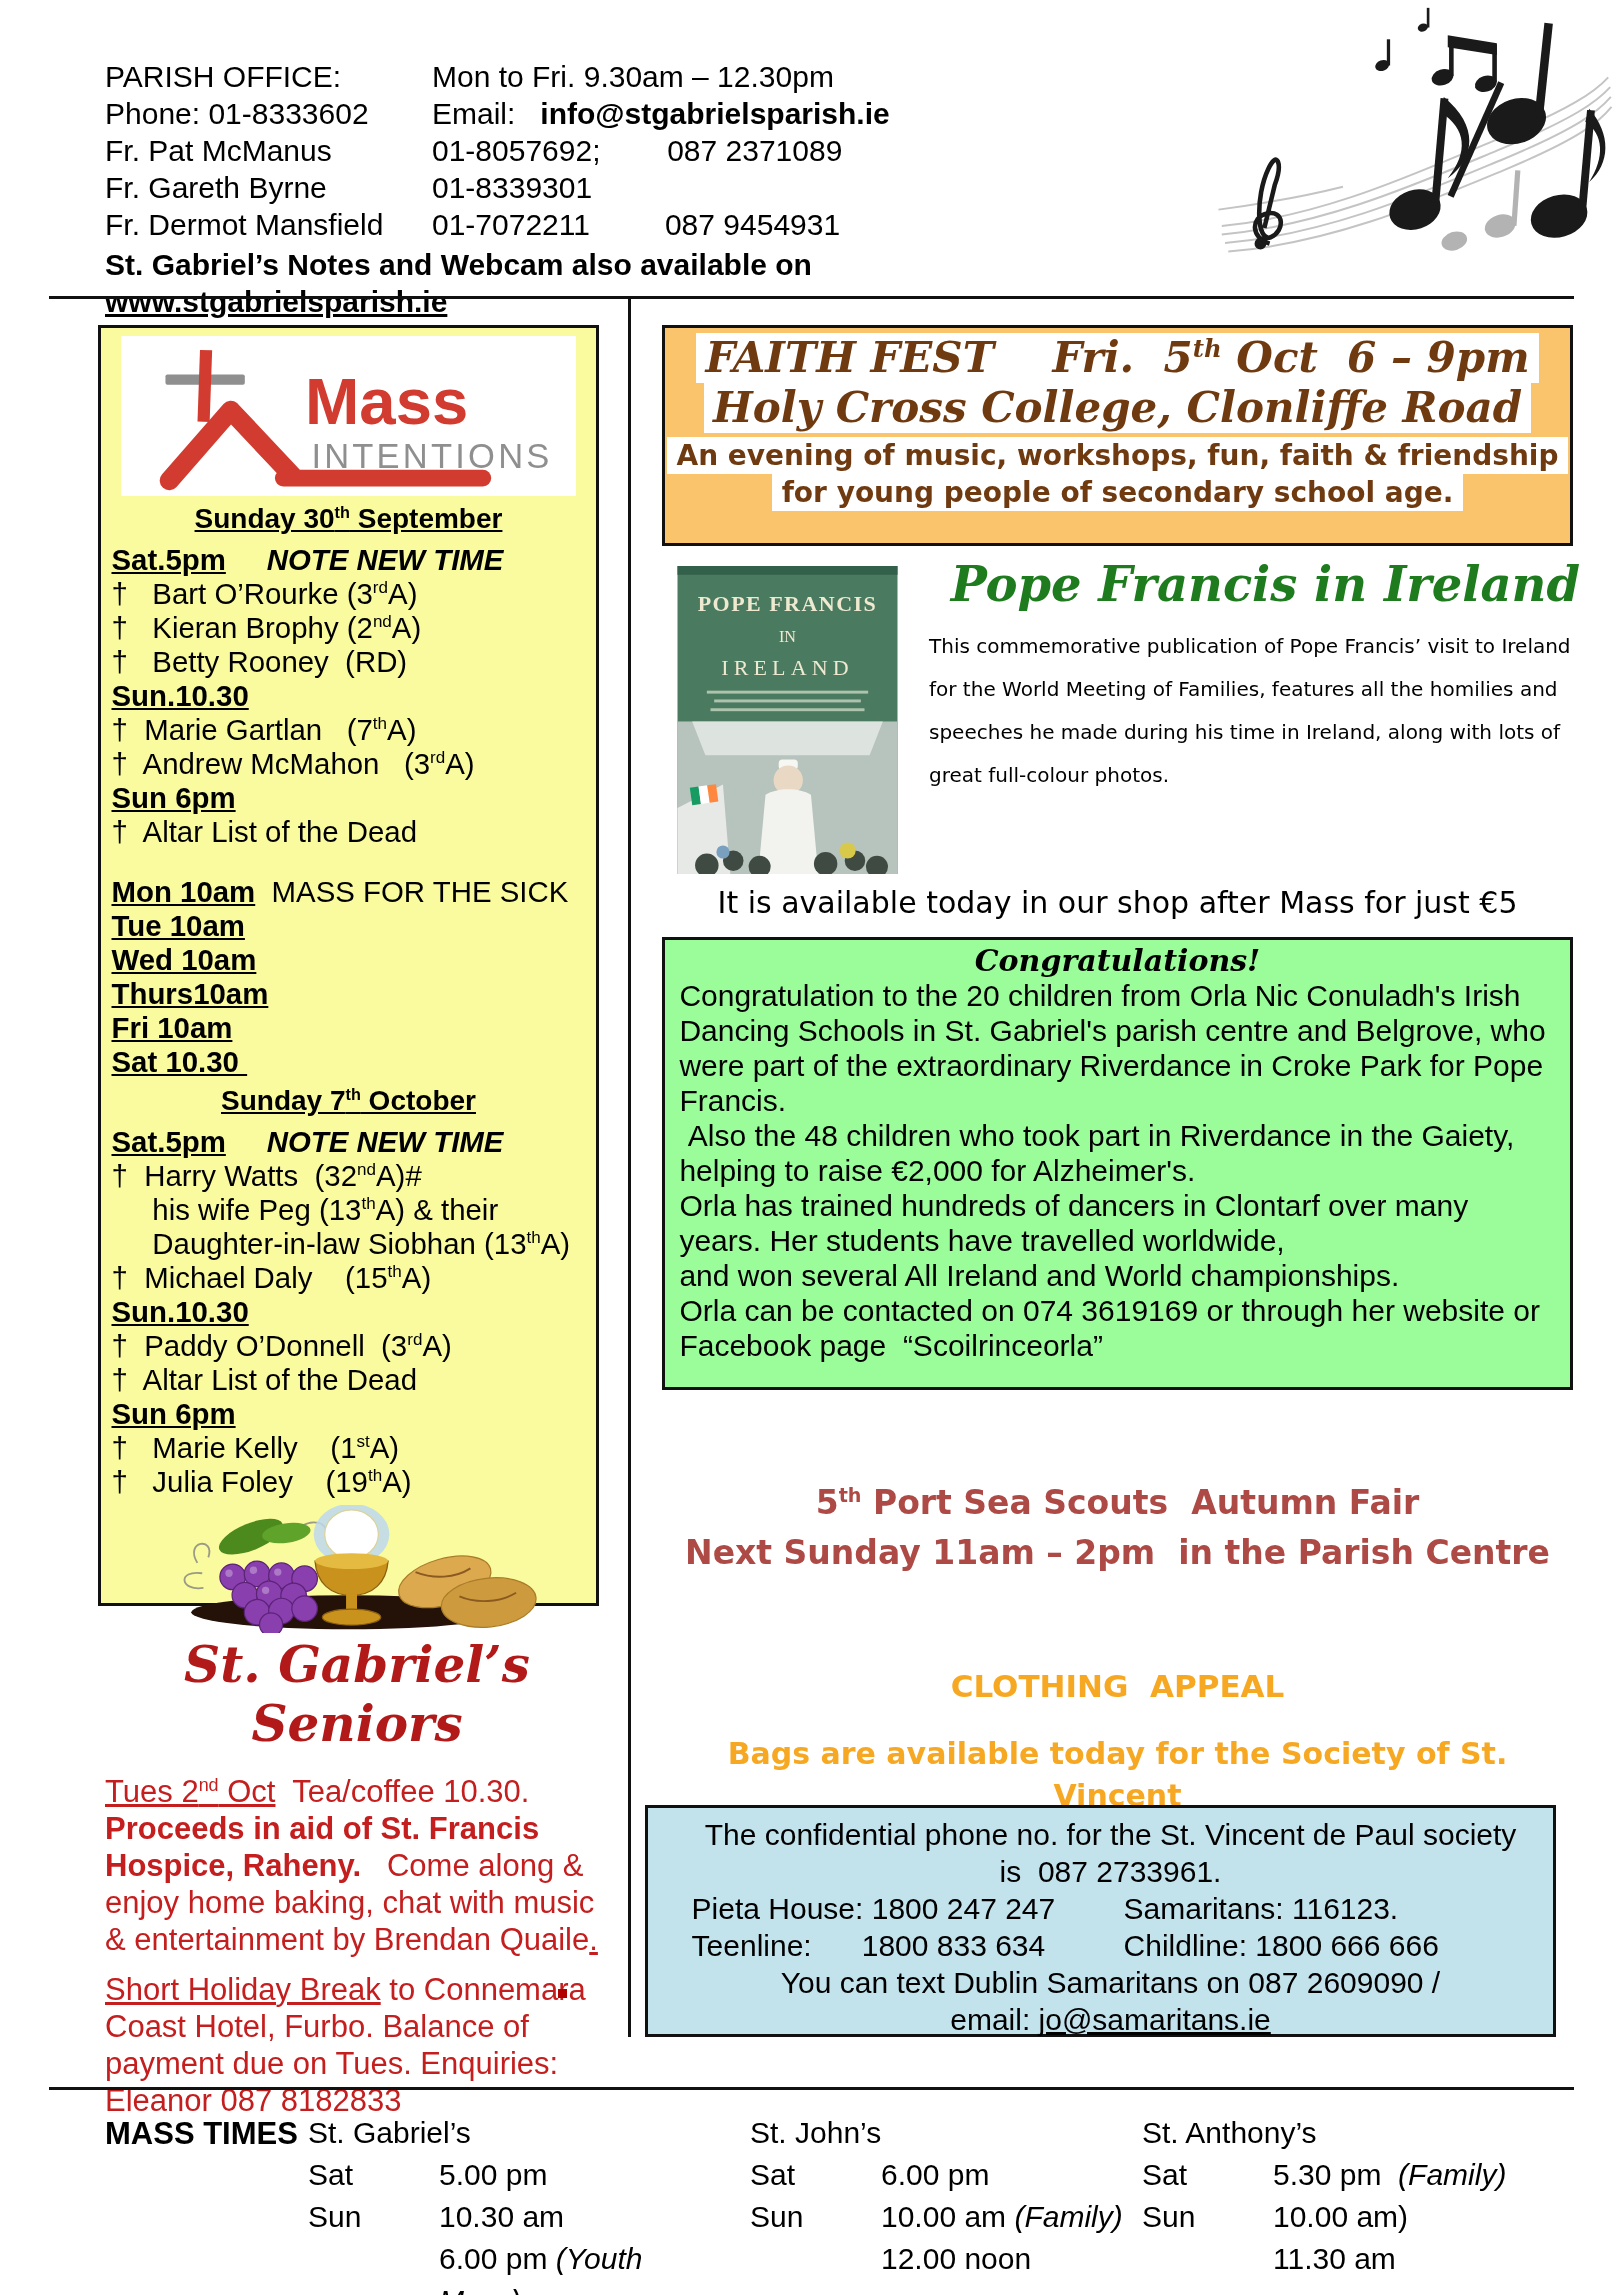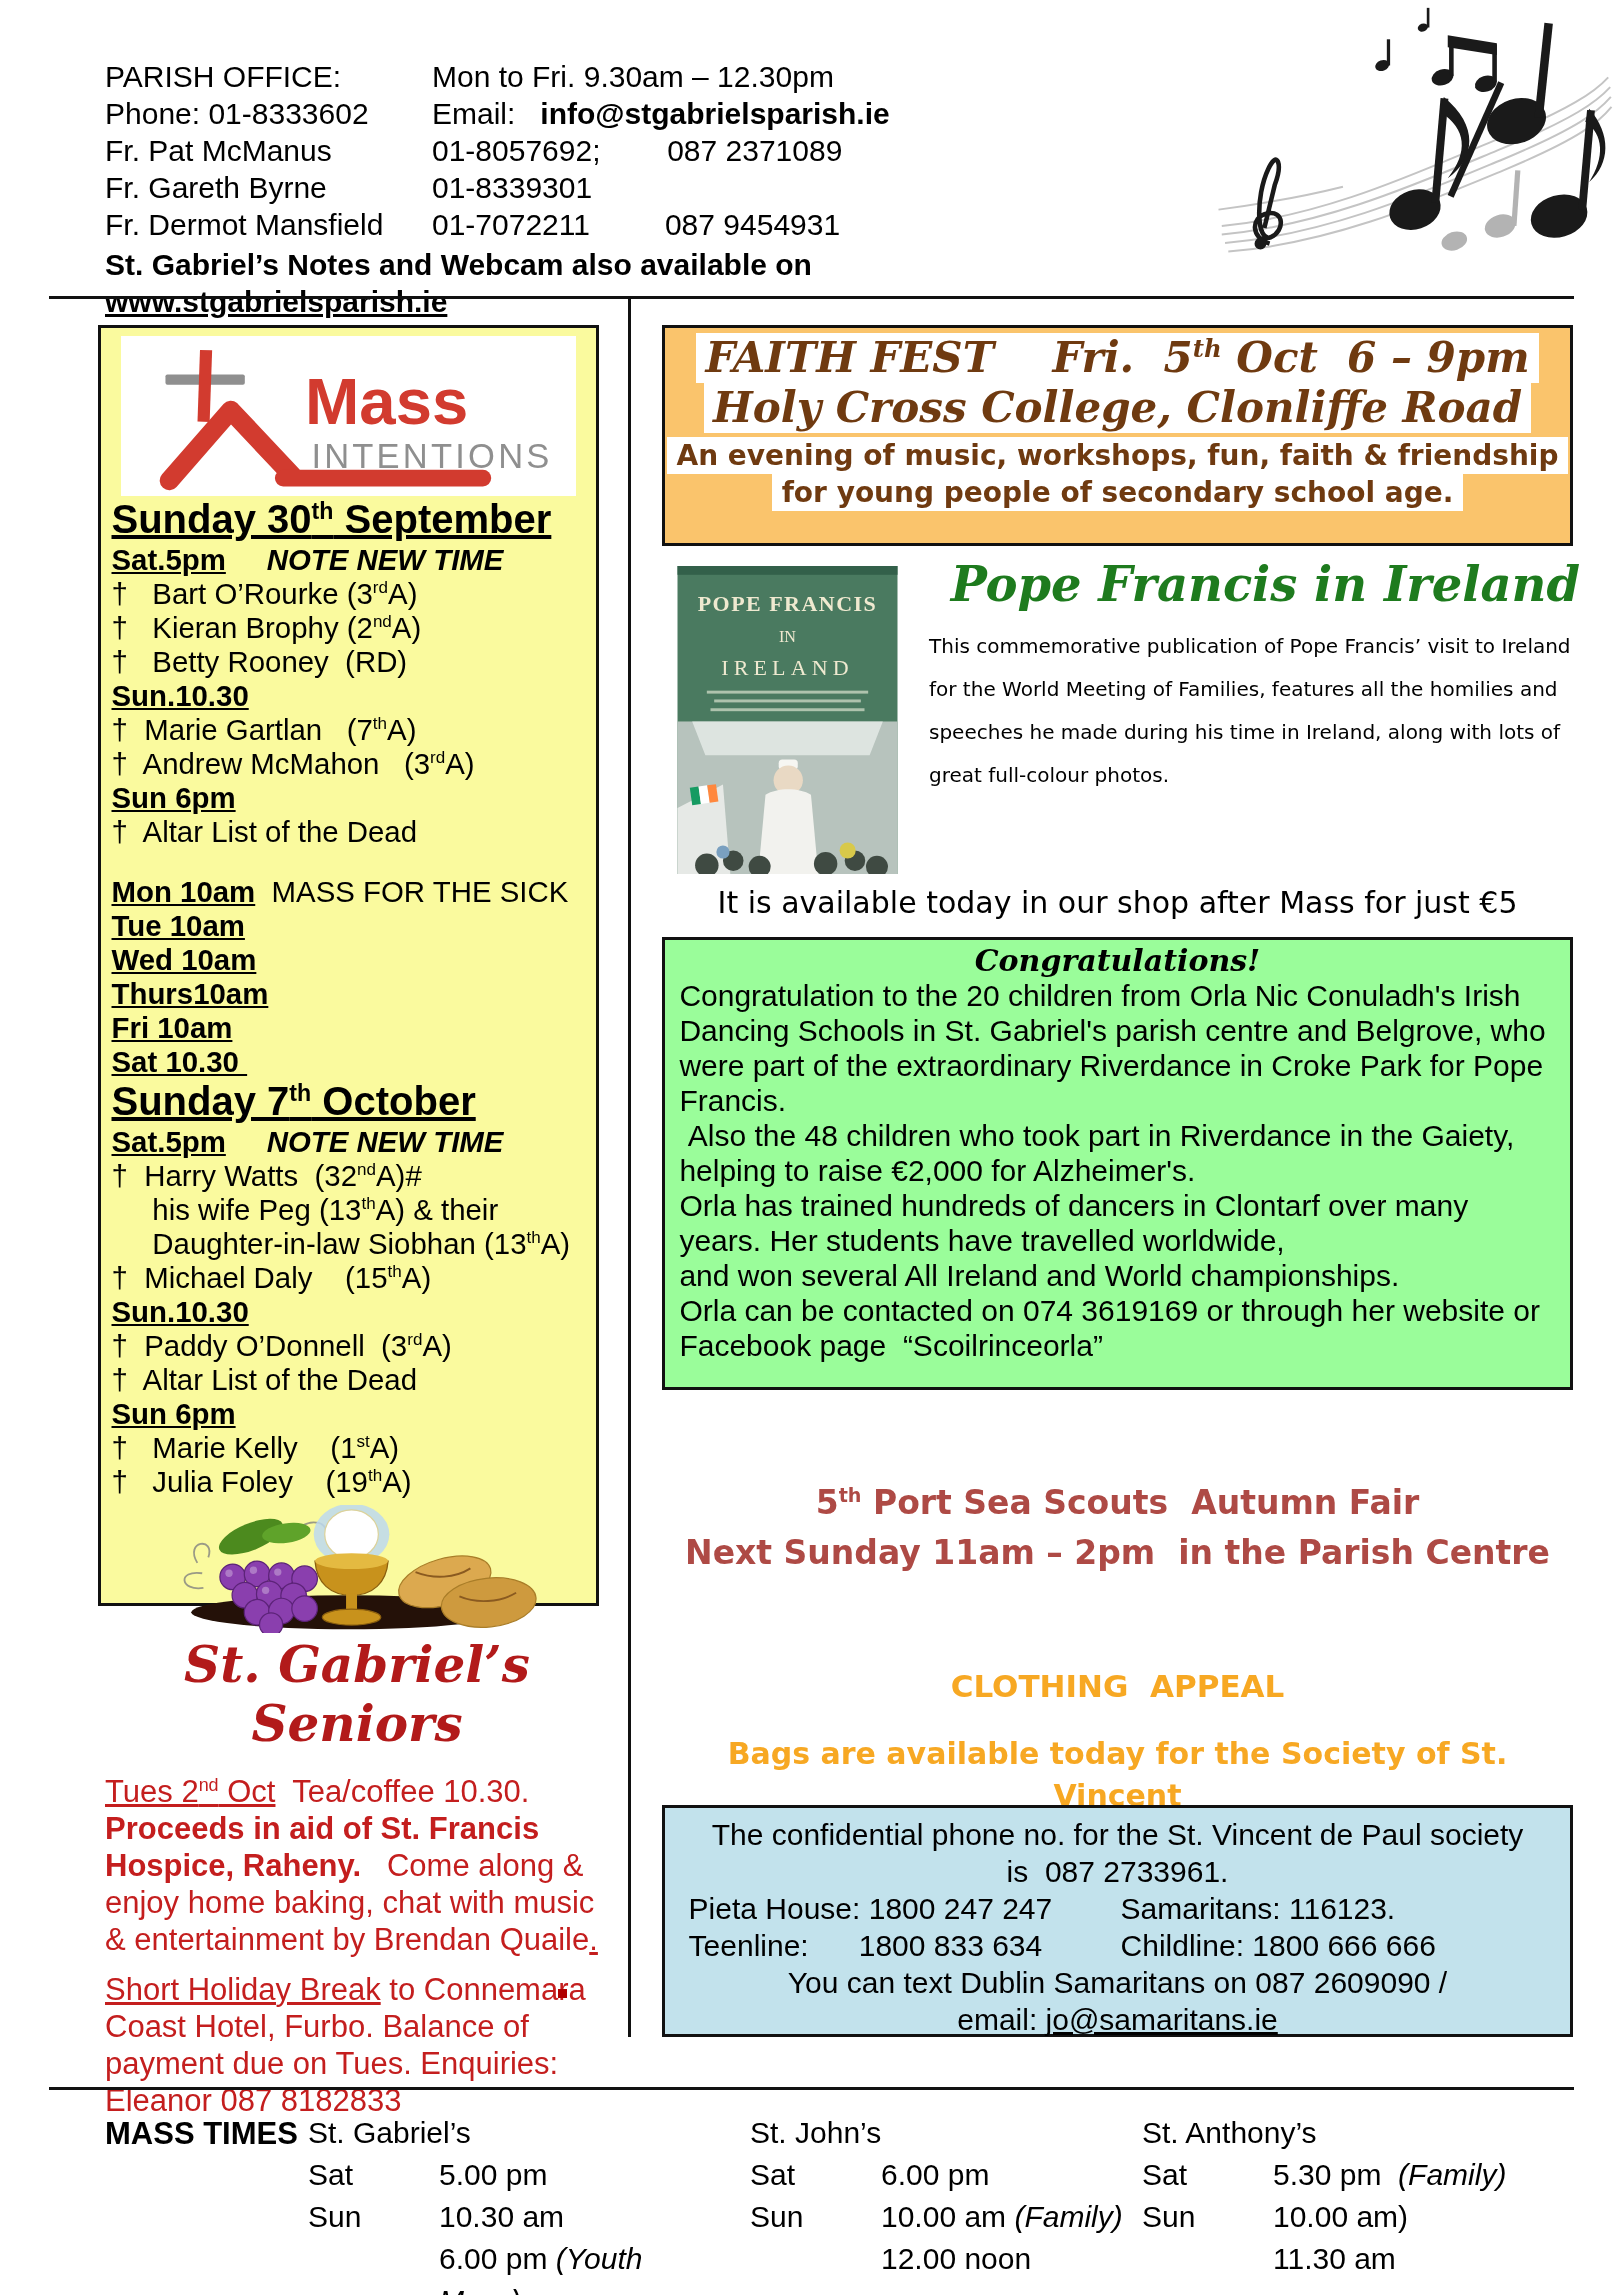--- a/index.html
+++ b/index.html
@@ -18,21 +18,21 @@
   .music{position:absolute;left:1214px;top:0;width:402px;height:262px;}
 
   .rule{position:absolute;background:#111;height:3.3px;left:49px;width:1525px;}
   .rule.top{top:296px;} .rule.bottom{top:2087px;}
   .vline{position:absolute;left:628px;top:296px;width:3.3px;height:1741px;background:#111;}
 
   
   .ybox{position:absolute;left:98px;top:325px;width:501px;height:1281px;background:#FAFA9E;
         border:3.3px solid #111;box-sizing:border-box;padding:7.9px 10.5px;font-size:29.4px;line-height:34px;}
   .milogo{display:block;width:455px;height:160px;background:#fff;margin:0 auto 6.5px;}
-  .yhead{font-size:40px;font-weight:bold;margin:5.2px 0 6.5px;}
+  .yhead{font-size:28px;font-weight:bold;text-align:center;margin:5.2px 0 6.5px;}
   .iline{white-space:pre-wrap;}
   .gap-top{margin-top:26px;}
   .grapes{display:block;width:393px;height:128px;margin:6.5px auto 0;}
 
   
   .seniors{position:absolute;left:105px;top:1635px;width:504px;color:#C41E1E;}
   .seniors-title{font-family:"DejaVu Serif",serif;font-style:italic;font-weight:bold;
                  font-size:50px;color:#B21A1A;text-align:center;margin:0 0 19.6px;}
   .seniors p{font-size:31px;line-height:37px;margin:0 0 13px;}
 
@@ -61,22 +61,22 @@
             font-size:42px;text-align:center;line-height:58px;margin:0;}
   .cgbox p{font-size:30px;line-height:35px;margin:0;}
 
   .scouts{position:absolute;left:662px;top:1478px;width:911px;text-align:center;color:#AE4A45;
           font-family:"DejaVu Sans",sans-serif;font-weight:bold;font-size:33px;line-height:50px;}
   .clothing{position:absolute;left:662px;top:1668px;width:911px;text-align:center;color:#F7A823;
             font-family:"DejaVu Sans",sans-serif;font-weight:bold;}
   .cl-title{font-size:31px;margin-bottom:29px;}
   .cl-line{font-size:30px;line-height:42px;}
 
-  .bluebox{position:absolute;left:662px;top:1805px;width:911px;height:232px;background:#C2E2EC;
-           border:3.3px solid #111;box-sizing:border-box;font-size:30px;line-height:37px;padding-top:7.9px;}
+  .bluebox{position:absolute;left:645px;top:1805px;width:911px;height:232px;background:#C2E2EC;
+           border:3.3px solid #111;box-sizing:border-box;font-size:30px;line-height:37px;padding-top:7.9px;padding-left:20px;}
   .bb-center{text-align:center;}
   .bb-row{display:flex;padding-left:23.6px;}
   .bb-row .c1{width:432px;flex:none;}
 
   
   .masstimes{position:absolute;left:105px;top:2112px;width:1479px;font-size:30px;line-height:42px;}
   .mt-label{position:absolute;left:0;top:1.3px;font-weight:bold;font-size:31px;}
   .mt-church{position:absolute;top:0;width:419px;}
   .mt-church.c0{left:203px;} .mt-church.c1{left:645px;} .mt-church.c2{left:1037px;}
   .mt-name{font-weight:normal;}

